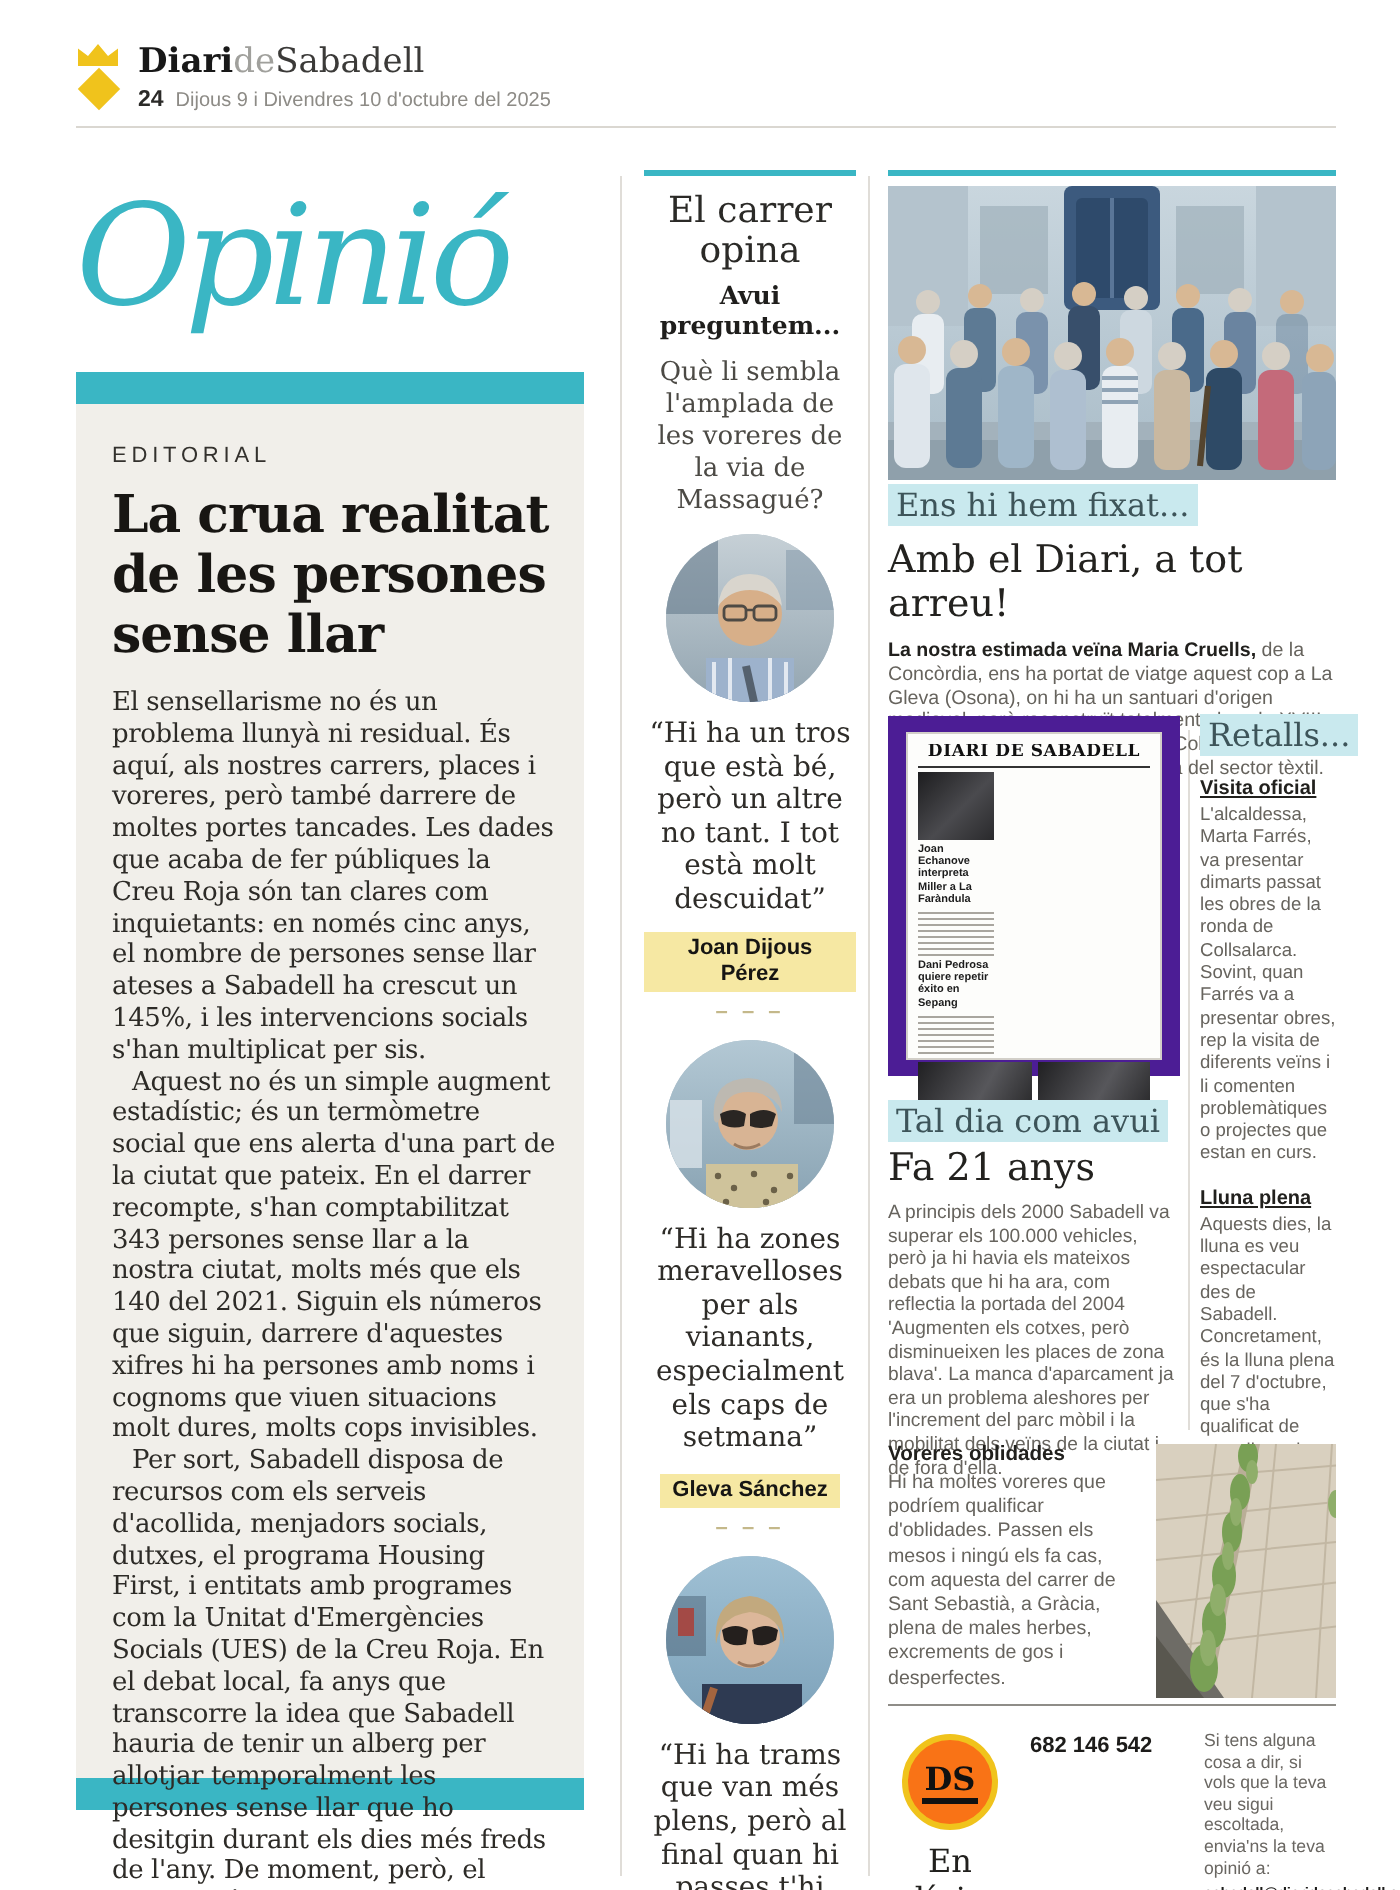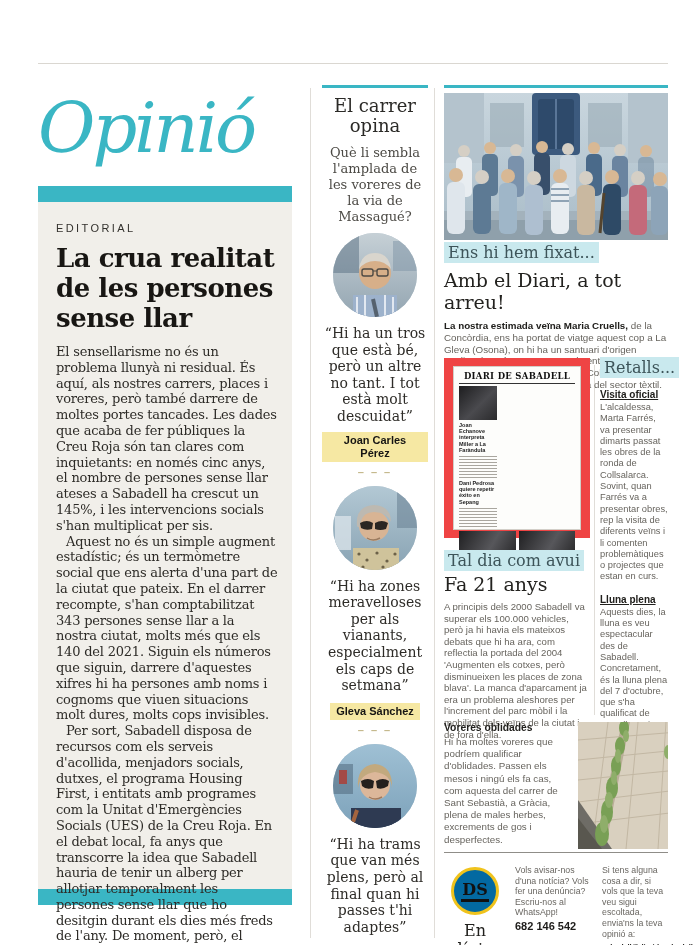--- a/index.html
+++ b/index.html
@@ -67,21 +67,21 @@
       font-family:"DejaVu Serif","Liberation Serif",serif;font-size:16px;line-height:20px;padding:1px 4px;}
   .sec-fixat{position:absolute;left:0;top:158px;width:224px;}
   .fixat-headline{margin-top:6px;font-family:"DejaVu Serif","Liberation Serif",serif;
       font-size:19px;line-height:22px;color:#23221f;}
   .fixat-body{margin-top:7px;font-size:9.8px;line-height:11.8px;color:#66635d;}
   .fixat-body b{color:#21201d;}
 
   .sub-row{position:absolute;left:0;top:273px;width:224px;display:flex;gap:10px;}
   .sub-left{flex:0 0 146px;}
   .sub-right{flex:1;min-width:0;}
-  .clip-backdrop{height:180px;background:#ef4444;display:flex;align-items:center;justify-content:center;}
+  .clip-backdrop{height:180px;background:#4c1d95;display:flex;align-items:center;justify-content:center;}
   .clip-paper{width:128px;height:164px;background:#fdfdfb;border:1px solid #d2cfc8;
       box-sizing:border-box;padding:5px 5px 4px;font-family:"DejaVu Serif","Liberation Serif",serif;}
   .clip-mast{font-weight:bold;font-size:8.5px;line-height:9px;text-align:center;color:#111;
       letter-spacing:0.3px;white-space:nowrap;overflow:hidden;}
   .clip-rule{height:1px;background:#333;margin:2px 0;}
   .clip-cols{display:flex;gap:3px;margin-top:2px;}
   .clip-side{flex:0 0 38px;}
   .clip-main{flex:1;min-width:0;}
   .clip-photo{background:linear-gradient(135deg,#1d1d1f 0%,#4a4a4e 55%,#2a2a2c 100%);}
   .clip-side .clip-photo{height:34px;}
@@ -106,38 +106,48 @@
   .sec-voreres{position:absolute;left:0;top:637px;width:224px;display:flex;gap:16px;}
   .vor-text{flex:0 0 118px;}
   .vor-title{font-weight:bold;font-size:10.3px;line-height:12px;color:#21201d;}
   .vor-body{margin-top:2px;font-size:9.8px;line-height:12.2px;color:#67645e;}
   .vor-photo{flex:1;height:127px;overflow:hidden;}
 
   .bottom-rule{position:absolute;left:0;top:767px;width:224px;height:1px;background:#8f8d88;}
   .sec-enlinia{position:absolute;left:0;top:780px;width:224px;display:flex;gap:9px;}
   .ds-col{flex:0 0 62px;text-align:center;}
   .ds-bubble{position:relative;width:42px;height:42px;margin:2px auto 0;border:3px solid #f0c31c;
-      border-radius:50%;background:#0369a1;display:flex;align-items:center;justify-content:center;}
+      border-radius:50%;background:#f97316;display:flex;align-items:center;justify-content:center;}
   .ds-bubble::after{content:"";position:absolute;left:-2px;bottom:-5px;width:11px;height:11px;
       background:#f0c31c;transform:rotate(55deg);z-index:-1;}
   .ds-text{font-family:"DejaVu Serif","Liberation Serif",serif;font-weight:bold;font-size:16px;
       color:#111;border-bottom:3px solid #111;line-height:18px;padding:0 1px;}
   .ds-label{margin-top:6px;font-family:"DejaVu Serif","Liberation Serif",serif;
       font-size:16px;color:#21201d;}
   .el-col{font-size:8.8px;line-height:10.6px;color:#6a6762;}
   .el-col.c1{flex:0 0 78px;}
   .el-col.c2{flex:1;min-width:0;}
   .el-strong{margin-top:3px;font-weight:bold;color:#1d1c1a;font-size:11px;}
   .el-email{margin-top:3px;font-weight:bold;color:#1d1c1a;font-size:7.6px;letter-spacing:-0.1px;}
 </style>
 </head>
 <body>
 
 <div class="page">
 
+  <header class="masthead">
+    <div class="crest">
+      <div class="crown"></div>
+      <div class="diamond"></div>
+    </div>
+    <div>
+      <div class="mast-line1"><span class="mt-bold">Diari</span><span class="mt-de">de</span><span class="mt-rest">Sabadell</span></div>
+      <div class="mast-line2"><span class="pagenum">24</span><span>Dijous 9 i Divendres 10 d'octubre del 2025</span></div>
+    </div>
+  </header>
   <div class="header-rule"></div>
 
   <div class="vdiv d1"></div>
   <div class="vdiv d2"></div>
   <div class="vdiv d3"></div>
 
   <section class="col-left">
     <h1 class="opinio">Opinió</h1>
     <div class="teal-bar top"></div>
     <article class="editorial-box">
@@ -148,20 +158,21 @@
         <p>Aquest no és un simple augment estadístic; és un termòmetre social que ens alerta d'una part de la ciutat que pateix. En el darrer recompte, s'han comptabilitzat 343 persones sense llar a la nostra ciutat, molts més que els 140 del 2021. Siguin els números que siguin, darrere d'aquestes xifres hi ha persones amb noms i cognoms que viuen situacions molt dures, molts cops invisibles.</p>
         <p>Per sort, Sabadell disposa de recursos com els serveis d'acollida, menjadors socials, dutxes, el programa Housing First, i entitats amb programes com la Unitat d'Emergències Socials (UES) de la Creu Roja. En el debat local, fa anys que transcorre la idea que Sabadell hauria de tenir un alberg per allotjar temporalment les persones sense llar que ho desitgin durant els dies més freds de l'any. De moment, però, el debat està en aquesta fase de discussió.</p>
       </div>
     </article>
     <div class="teal-bar"></div>
   </section>
 
   <section class="col-mid">
     <div class="mid-rule"></div>
     <div class="mid-title serif">El carrer opina</div>
+    <div class="mid-avui">Avui preguntem...</div>
     <div class="mid-question">Què li sembla l'amplada de les voreres de la via de Massagué?</div>
 
     <div>
       <div class="portrait">
         <svg width="84" height="84" viewBox="0 0 84 84">
           <defs>
               <linearGradient id="p1bg" x1="0" y1="0" x2="0" y2="1">
             <stop offset="0" stop-color="#c6d0d6"></stop>
                 <stop offset="1" stop-color="#93a5b1"></stop>
               </linearGradient>
@@ -174,21 +185,21 @@
           <path d="M24 64 V84 M32 62 V84 M52 62 V84 M60 64 V84" stroke="#ffffff" stroke-width="2" opacity="0.7"></path>
           <line x1="40" y1="66" x2="44" y2="84" stroke="#55616e" stroke-width="4"></line>
           <circle cx="42" cy="40" r="16" fill="#d7af89"></circle>
           <path d="M26 36 Q28 20 42 20 Q56 20 58 36 Q52 28 42 28 Q32 28 26 36 Z" fill="#d9d5cd"></path>
           <rect x="29" y="36" width="11" height="7" rx="2" fill="none" stroke="#4e4a44" stroke-width="1.4"></rect>
           <rect x="44" y="36" width="11" height="7" rx="2" fill="none" stroke="#4e4a44" stroke-width="1.4"></rect>
           <line x1="40" y1="38" x2="44" y2="38" stroke="#4e4a44" stroke-width="1.2"></line>
         </svg>
       </div>
       <div class="quote">“Hi ha un tros que està bé, però un altre no tant. I tot està molt descuidat”</div>
-      <div class="name-wrap"><span class="op-name">Joan Carles Pérez</span></div>
+      <div class="name-wrap"><span class="op-name">Joan Dijous Pérez</span></div>
       <div class="dashes">– – –</div>
     </div>
 
     <div>
       <div class="portrait">
         <svg width="84" height="84" viewBox="0 0 84 84">
           <defs>
               <linearGradient id="p2bg" x1="0" y1="0" x2="0" y2="1">
             <stop offset="0" stop-color="#b3c8d4"></stop>
                 <stop offset="1" stop-color="#89a3b3"></stop>
@@ -399,21 +410,20 @@
     <div class="bottom-rule"></div>
 
     <div class="sec-enlinia">
       <div class="ds-col">
         <div class="ds-bubble">
           <span class="ds-text">DS</span>
         </div>
         <div class="ds-label">En línia</div>
       </div>
       <div class="el-col c1">
-        <div>Vols avisar-nos d'una notícia? Vols fer una denúncia? Escriu-nos al WhatsApp!</div>
         <div class="el-strong">682 146 542</div>
       </div>
       <div class="el-col c2">
         <div>Si tens alguna cosa a dir, si vols que la teva veu sigui escoltada, envia'ns la teva opinió a:</div>
         <div class="el-email">sabadell@diaridesabadell.com</div>
       </div>
     </div>
   </section>
 
 </div>

